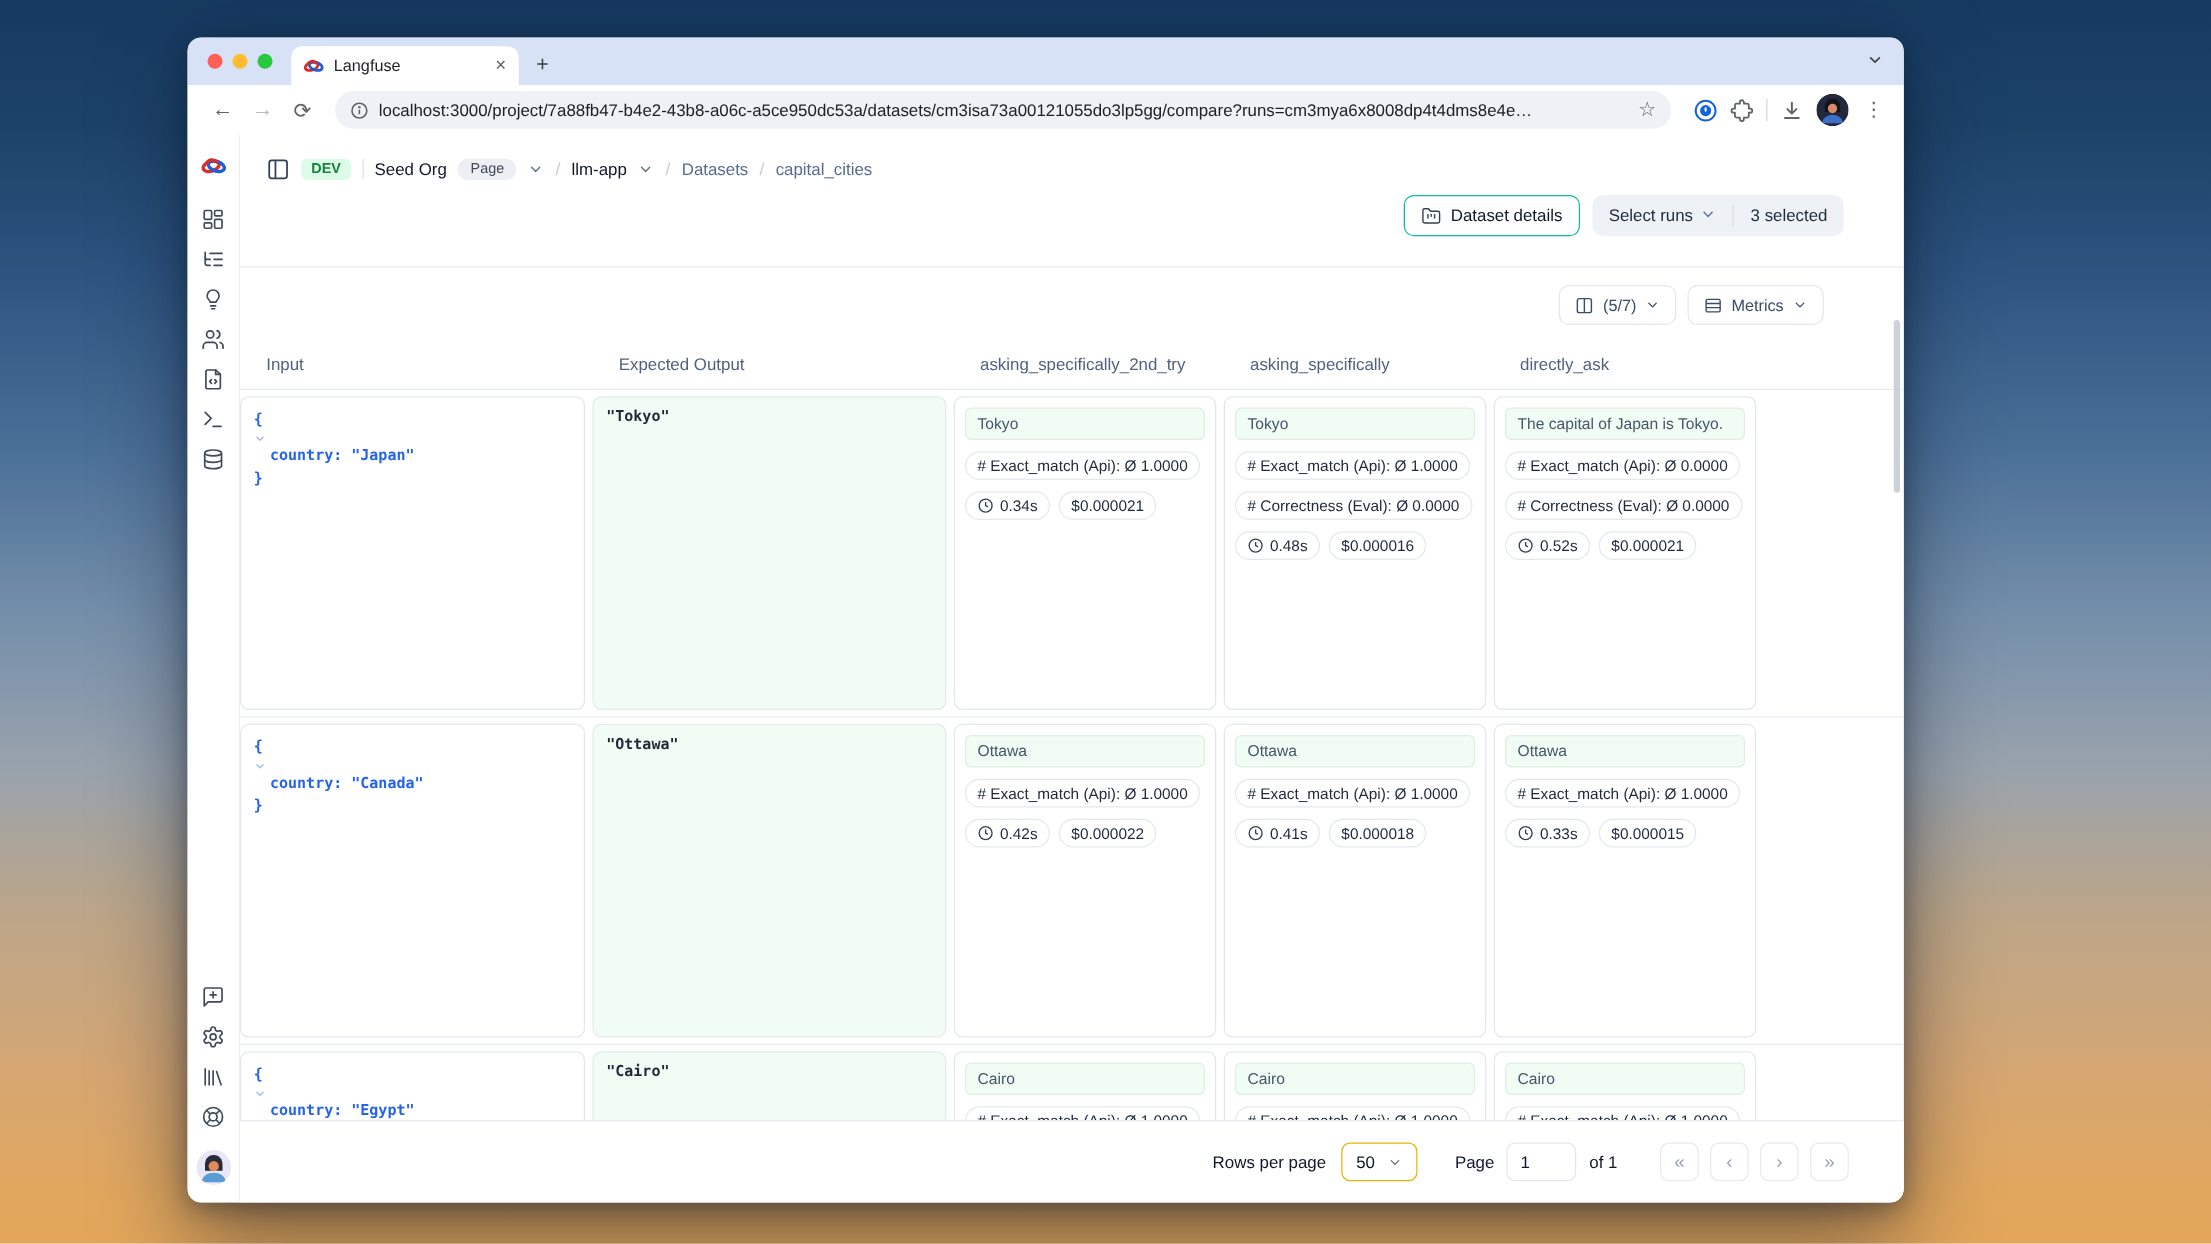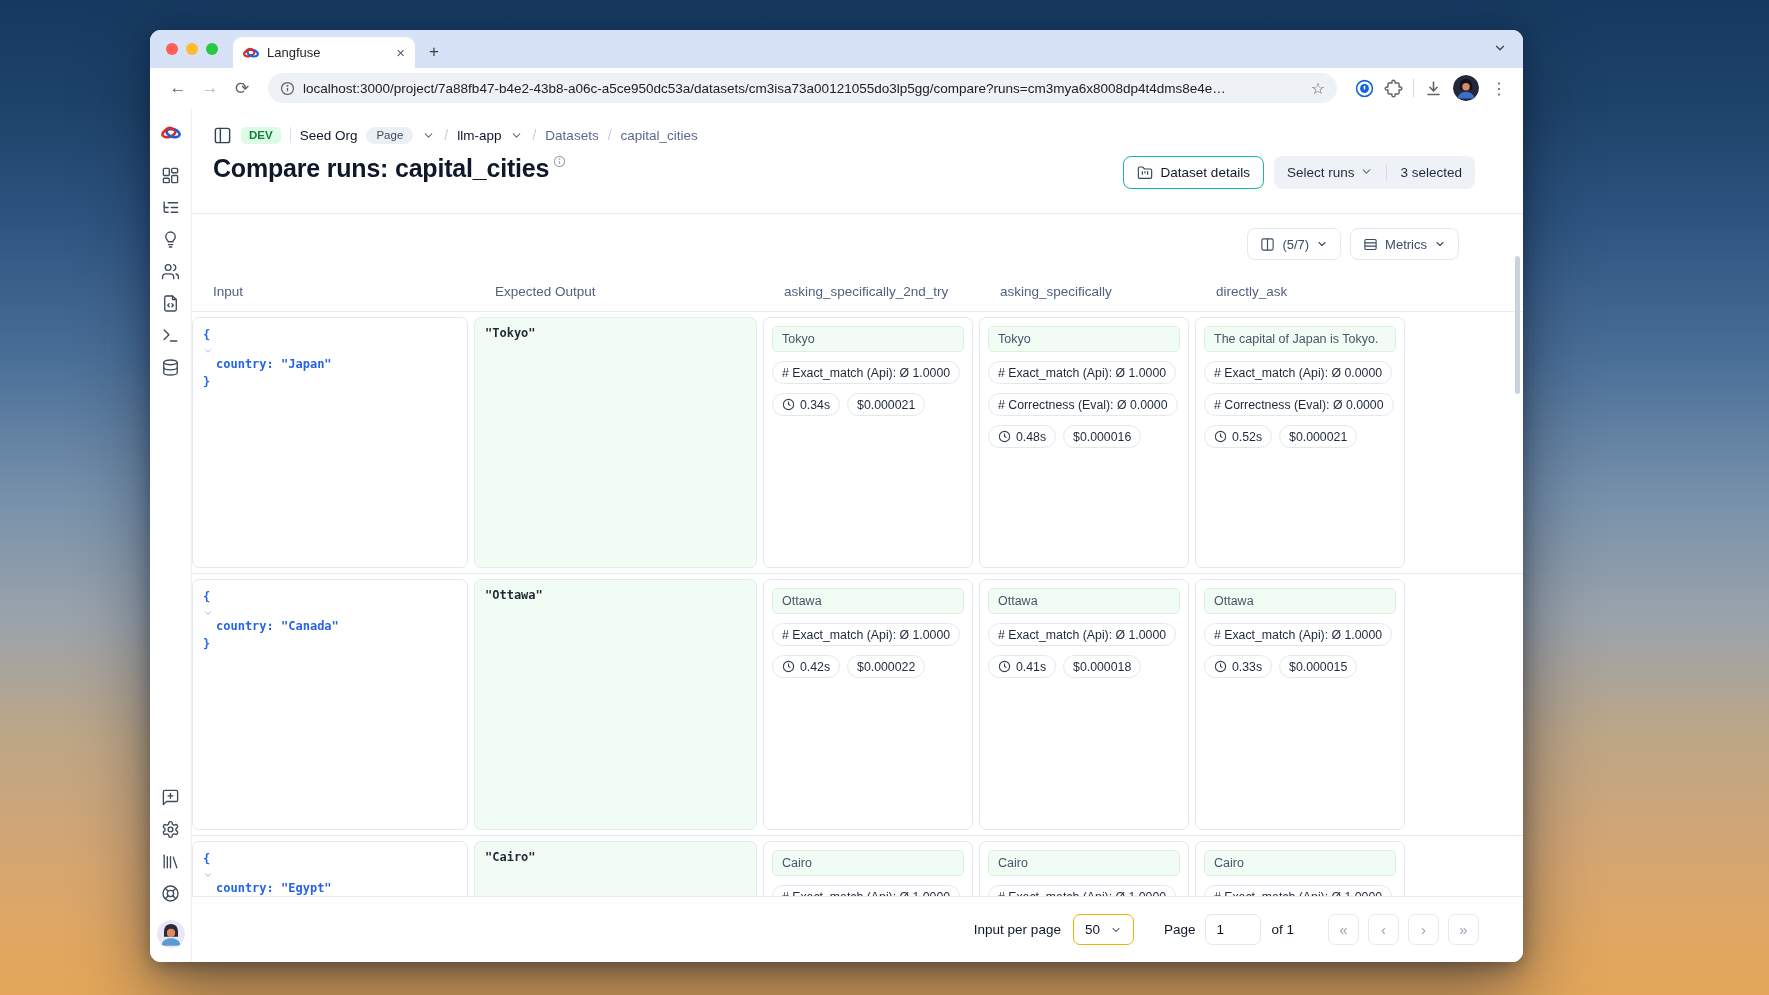--- a/index.html
+++ b/index.html
@@ -355,25 +355,20 @@
                   <polyline points="6 9 12 15 18 9"></polyline>
                 </svg>
             </span>
             <span class="crumb-sep">/</span>
             <span class="crumb-link">Datasets</span>
             <span class="crumb-sep">/</span>
             <span class="crumb-link">capital_cities</span>
           </div>
 
           <div class="title-row">
-            <h1 class="page-title"><span>Compare runs: capital_cities</span><span class="title-info"><svg width="13" height="13" viewBox="0 0 24 24" fill="none" stroke="currentColor" stroke-width="2">
-                    <circle cx="12" cy="12" r="9.5"></circle>
-                    <line x1="12" y1="11" x2="12" y2="16.5"></line>
-                    <circle cx="12" cy="7.6" r="0.6" fill="currentColor"></circle>
-                  </svg></span></h1>
             <div class="header-actions">
               <button class="btn">
                 <span>
                   <svg width="16" height="16" viewBox="0 0 24 24" fill="none" stroke="#334155" stroke-width="1.7" stroke-linecap="round" stroke-linejoin="round">
                       <path d="M20 20a2 2 0 0 0 2-2V8a2 2 0 0 0-2-2h-7.9a2 2 0 0 1-1.69-.9L9.6 3.9A2 2 0 0 0 7.93 3H4a2 2 0 0 0-2 2v13a2 2 0 0 0 2 2Z"></path>
                       <path d="M8 10v4"></path>
                       <path d="M12 10v2"></path>
                       <path d="M16 10v4"></path>
                     </svg>
                 </span>
@@ -594,21 +589,21 @@
           </div>
           <div class="cell run-cell">
             <div class="run-output"><span>Cairo</span></div>
             <div class="score-line"><span class="pill">
                   <span># Exact_match (Api): Ø 1.0000</span>
                 </span></div>
           </div>
         </div>
 
         <div class="app-footer">
-          <span class="f-label">Input per page</span>
+          <span class="f-label">Rows per page</span>
           <span class="f-select">
             <span>50</span>
             <span>
               <svg width="12" height="12" viewBox="0 0 24 24" fill="none" stroke="#64748b" stroke-width="2.2" stroke-linecap="round" stroke-linejoin="round">
                   <polyline points="6 9 12 15 18 9"></polyline>
                 </svg>
             </span>
           </span>
           <span class="f-page-label">Page</span>
           <input class="f-page-input" value="1" style="">

